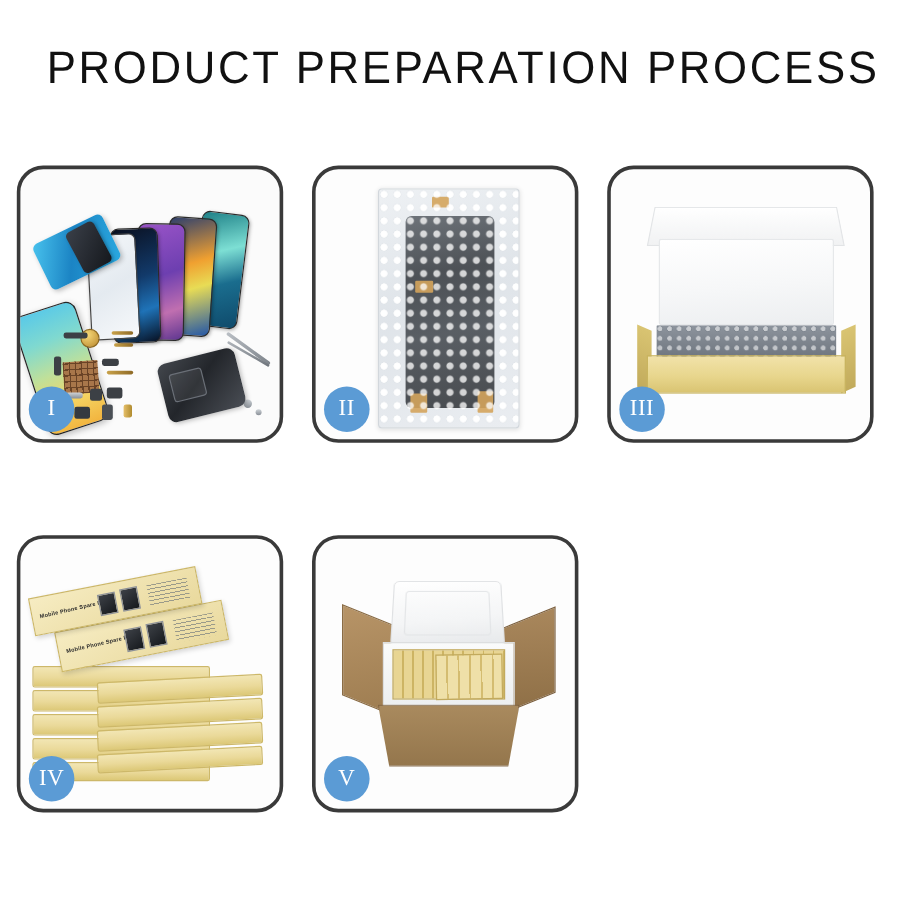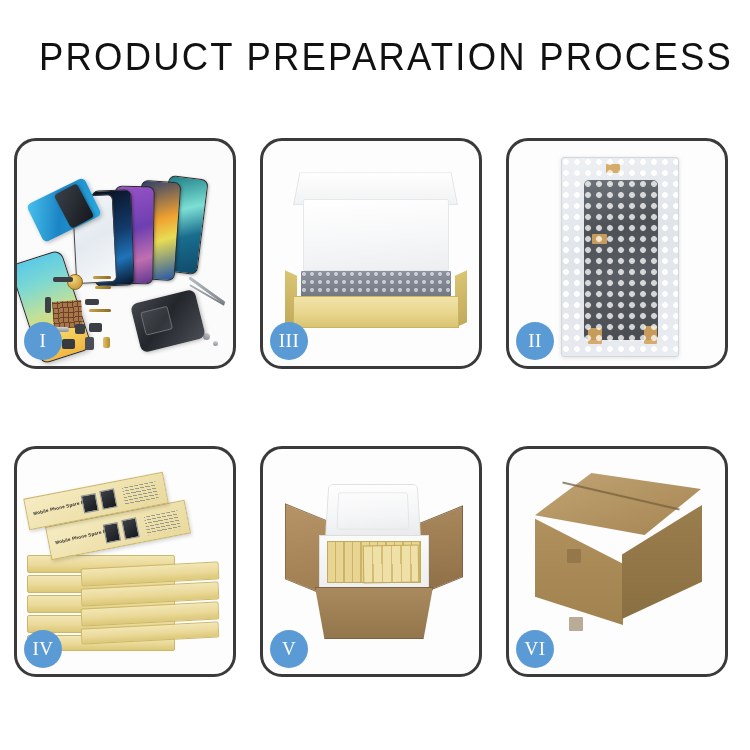--- a/index.html
+++ b/index.html
@@ -393,46 +393,46 @@
         <div class="part silver" style="left:186px;top:192px;width:7px;height:7px;border-radius:50%;"></div>
         <div class="part silver" style="left:196px;top:200px;width:5px;height:5px;border-radius:50%;"></div>
 
         <div class="ph-chassis"></div>
         <div class="tweezer"></div>
         <div class="tweezer2"></div>
       </div>
       <div class="badge">I</div>
     </div>
 
-    <div class="panel p3">
-      <div class="panel-art">
-        <div class="box3-lid"></div>
-        <div class="box3-foam"></div>
-        <div class="box3-bubble"></div>
-        <div class="box3-left-flap"></div>
-        <div class="box3-right-flap"></div>
-        <div class="box3-front"></div>
-      </div>
-      <div class="badge">III</div>
-    </div>
-
     <div class="panel p2">
       <div class="panel-art">
         <div class="bubble-bag">
           <div class="bubble-inner"></div>
           <div class="tape" style="left:44px;top:6px;width:14px;height:9px;"></div>
           <div class="tape" style="left:30px;top:76px;width:15px;height:10px;"></div>
           <div class="tape" style="left:26px;top:170px;width:14px;height:16px;"></div>
           <div class="tape" style="left:82px;top:168px;width:13px;height:18px;"></div>
           <div class="bubble-overlay"></div>
         </div>
       </div>
       <div class="badge">II</div>
     </div>
 
+    <div class="panel p3">
+      <div class="panel-art">
+        <div class="box3-lid"></div>
+        <div class="box3-foam"></div>
+        <div class="box3-bubble"></div>
+        <div class="box3-left-flap"></div>
+        <div class="box3-right-flap"></div>
+        <div class="box3-front"></div>
+      </div>
+      <div class="badge">III</div>
+    </div>
+
     <div class="panel p4">
       <div class="panel-art">
         <div class="stack-box" style="left:10px;top:186px;width:148px;height:16px;"></div>
         <div class="stack-box" style="left:10px;top:166px;width:148px;height:18px;"></div>
         <div class="stack-box" style="left:10px;top:146px;width:148px;height:18px;"></div>
         <div class="stack-box" style="left:10px;top:126px;width:148px;height:18px;"></div>
         <div class="stack-box" style="left:10px;top:106px;width:148px;height:18px;"></div>
 
         <div class="stack-box" style="left:64px;top:176px;width:138px;height:16px;transform:rotate(-3deg);"></div>
         <div class="stack-box" style="left:64px;top:156px;width:138px;height:18px;transform:rotate(-3deg);"></div>
@@ -462,26 +462,15 @@
         <div class="v-flap-r"></div>
         <div class="v-foam-lid"></div>
         <div class="v-foam-tray"></div>
         <div class="v-inner-boxes"></div>
         <div class="v-inner-boxes2"></div>
         <div class="v-carton-front"></div>
       </div>
       <div class="badge">V</div>
     </div>
 
-    <div class="panel p6">
-      <div class="panel-art">
-        <div class="c6-top"></div>
-        <div class="c6-seam"></div>
-        <div class="c6-left"></div>
-        <div class="c6-right"></div>
-        <div class="c6-tab" style="left:58px;top:100px;width:14px;height:14px;"></div>
-        <div class="c6-tab" style="left:60px;top:168px;width:14px;height:14px;"></div>
-      </div>
-      <div class="badge">VI</div>
-    </div>
 
   </div>
 </div>
 
 </body></html>

